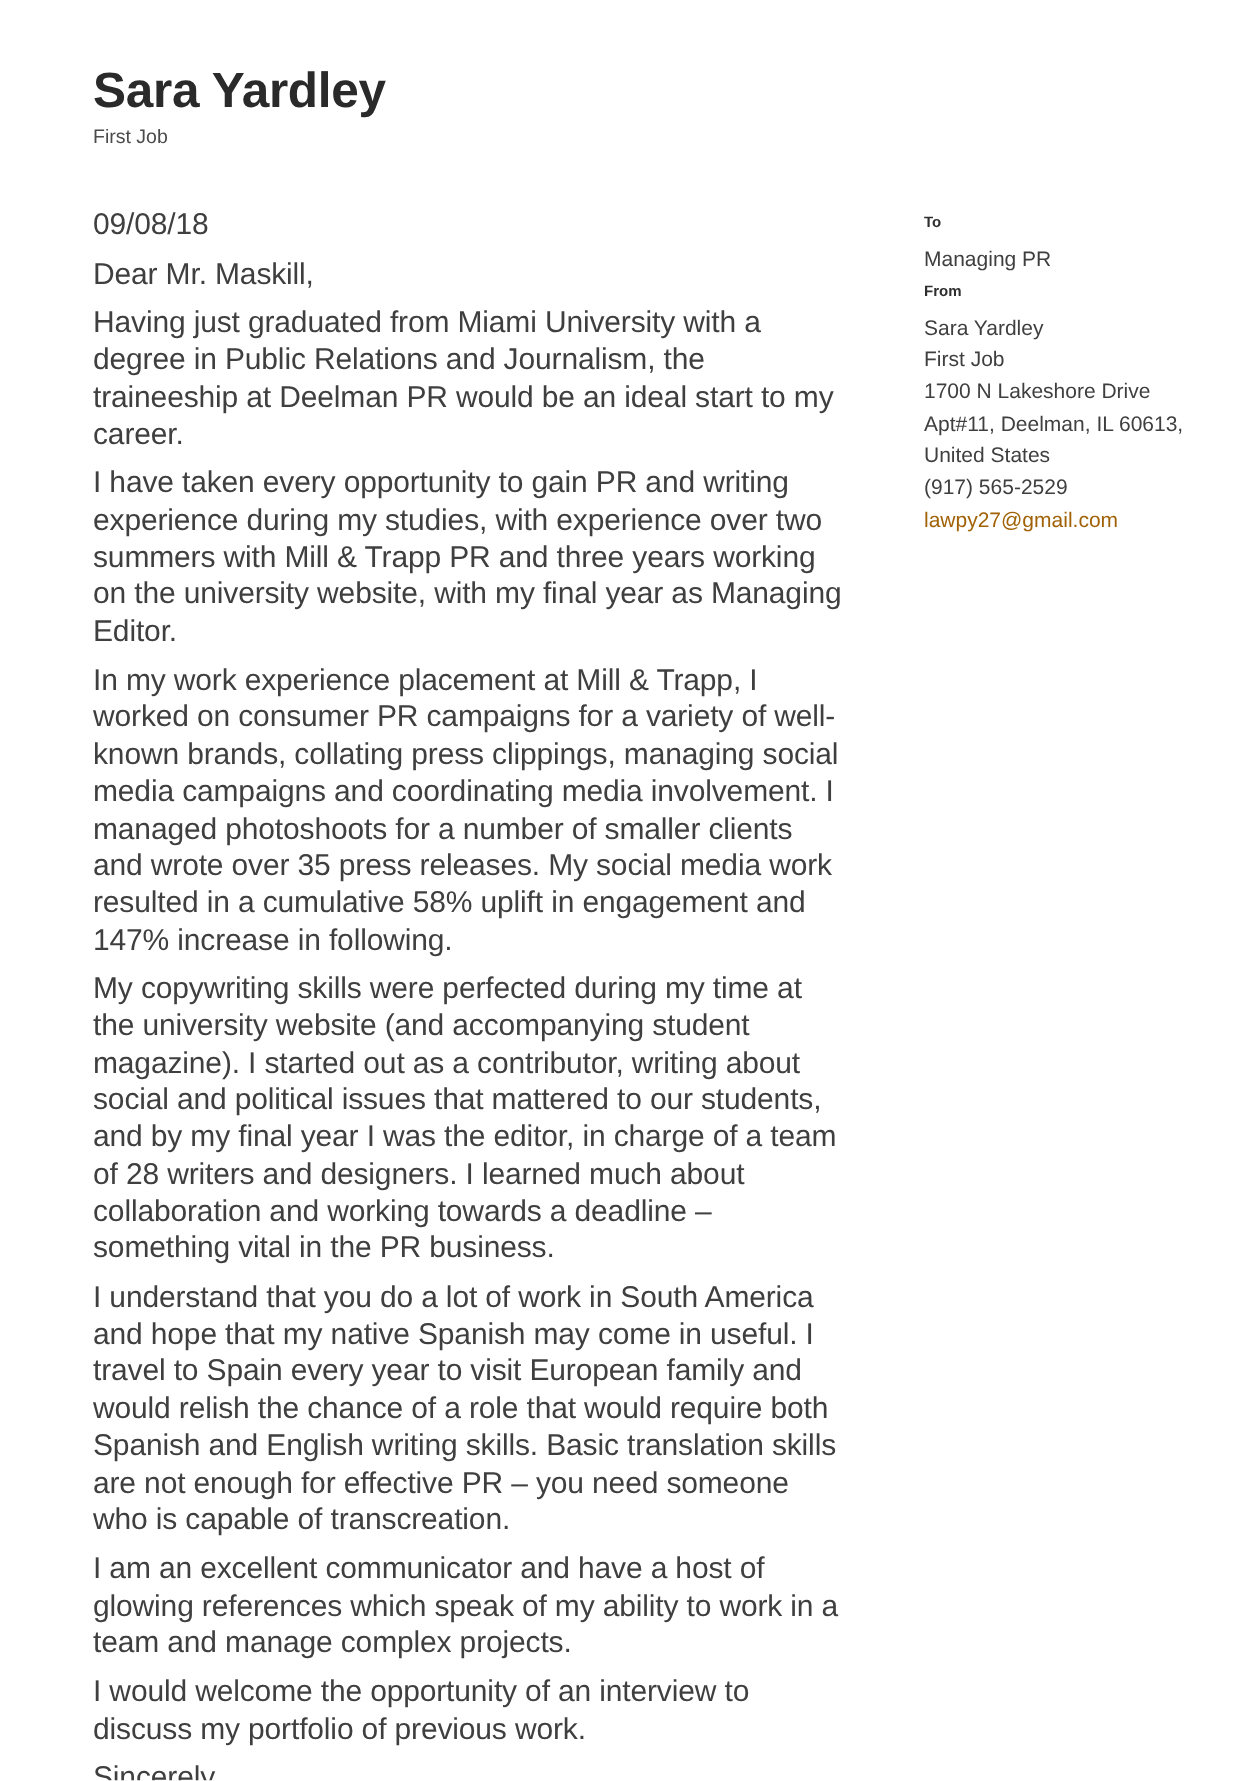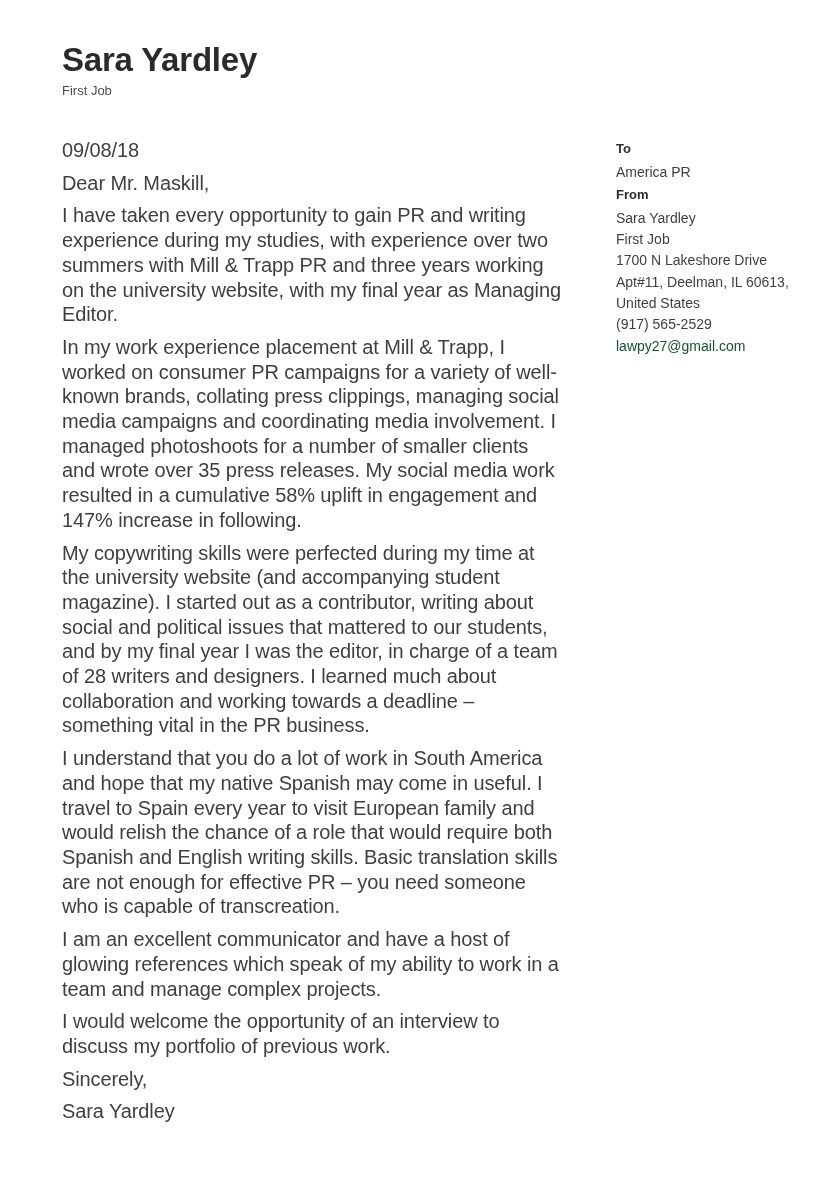--- a/index.html
+++ b/index.html
@@ -45,59 +45,60 @@
     position: absolute;
     left: 616px;
     top: 138px;
     width: 190px;
     font-size: 14px;
     line-height: 21.3px;
     color: #3f3f3f;
   }
   .sidebar h2 {
     margin: 0 0 3px 0;
-    font-size: 13px;
+    font-size: 10px;
     font-weight: 700;
     color: #2e2e2e;
   }
   .sidebar .from-section { }
   .sidebar .line { white-space: normal; }
   .sidebar a.email {
-    color: #14532d;
+    color: #a16207;
     text-decoration: none;
     display: inline-block;
   }
 </style>
 </head>
 <body>
 
 <div class="page">
 
   <header class="doc-header">
     <h1>Sara Yardley</h1>
     <div class="subtitle">First Job</div>
   </header>
 
   <main class="letter">
     <p>09/08/18</p>
     <p>Dear Mr. Maskill,</p>
+    <p>Having just graduated from Miami University with a degree in Public Relations and Journalism, the traineeship at Deelman PR would be an ideal start to my career.</p>
     <p>I have taken every opportunity to gain PR and writing experience during my studies, with experience over two summers with Mill &amp; Trapp PR and three years working on the university website, with my final year as Managing Editor.</p>
     <p>In my work experience placement at Mill &amp; Trapp, I worked on consumer PR campaigns for a variety of well-known brands, collating press clippings, managing social media campaigns and coordinating media involvement. I managed photoshoots for a number of smaller clients and wrote over 35 press releases. My social media work resulted in a cumulative 58% uplift in engagement and 147% increase in following.</p>
     <p>My copywriting skills were perfected during my time at the university website (and accompanying student magazine). I started out as a contributor, writing about social and political issues that mattered to our students, and by my final year I was the editor, in charge of a team of 28 writers and designers. I learned much about collaboration and working towards a deadline – something vital in the PR business.</p>
     <p>I understand that you do a lot of work in South America and hope that my native Spanish may come in useful. I travel to Spain every year to visit European family and would relish the chance of a role that would require both Spanish and English writing skills. Basic translation skills are not enough for effective PR – you need someone who is capable of transcreation.</p>
     <p>I am an excellent communicator and have a host of glowing references which speak of my ability to work in a team and manage complex projects.</p>
     <p>I would welcome the opportunity of an interview to discuss my portfolio of previous work.</p>
     <p>Sincerely,</p>
     <p>Sara Yardley</p>
   </main>
 
   <aside class="sidebar">
     <section class="to-section">
       <h2>To</h2>
-      <div class="line">America PR</div>
+      <div class="line">Managing PR</div>
     </section>
     <section class="from-section">
       <h2>From</h2>
       <div class="line">Sara Yardley</div>
       <div class="line">First Job</div>
       <div class="line">1700 N Lakeshore Drive</div>
       <div class="line">Apt#11, Deelman, IL 60613,</div>
       <div class="line">United States</div>
       <div class="line">(917) 565-2529</div>
       <a class="email" href="#">lawpy27@gmail.com</a>

